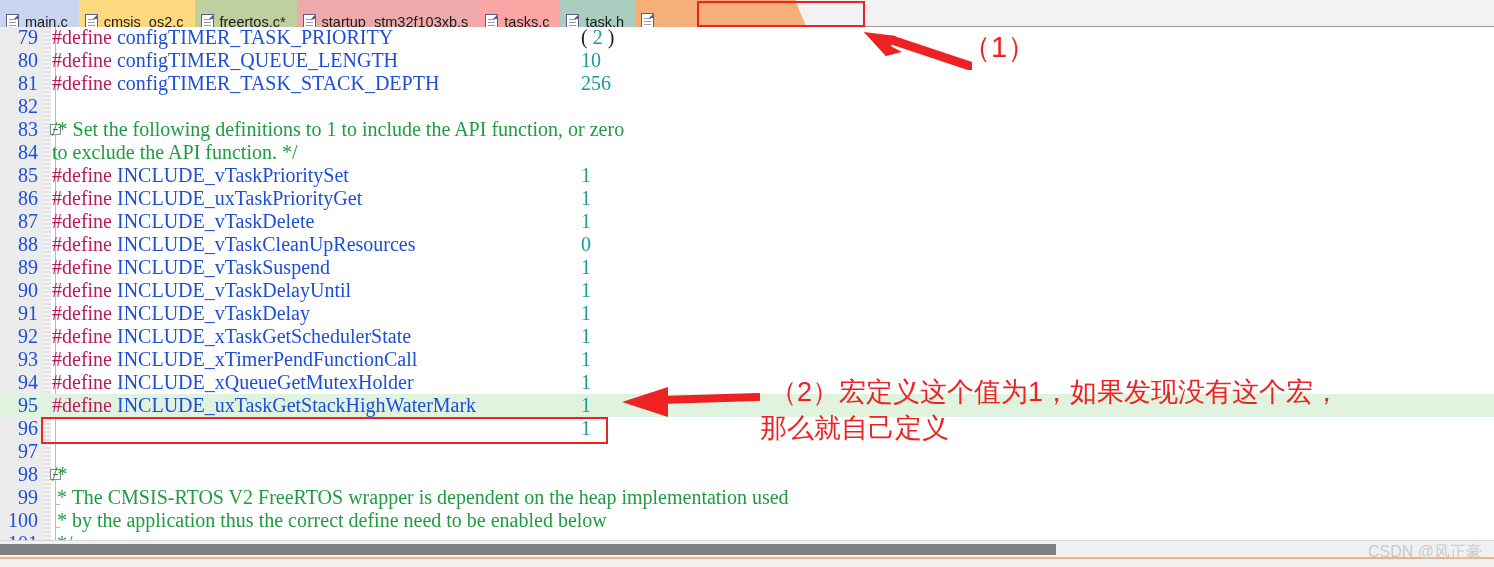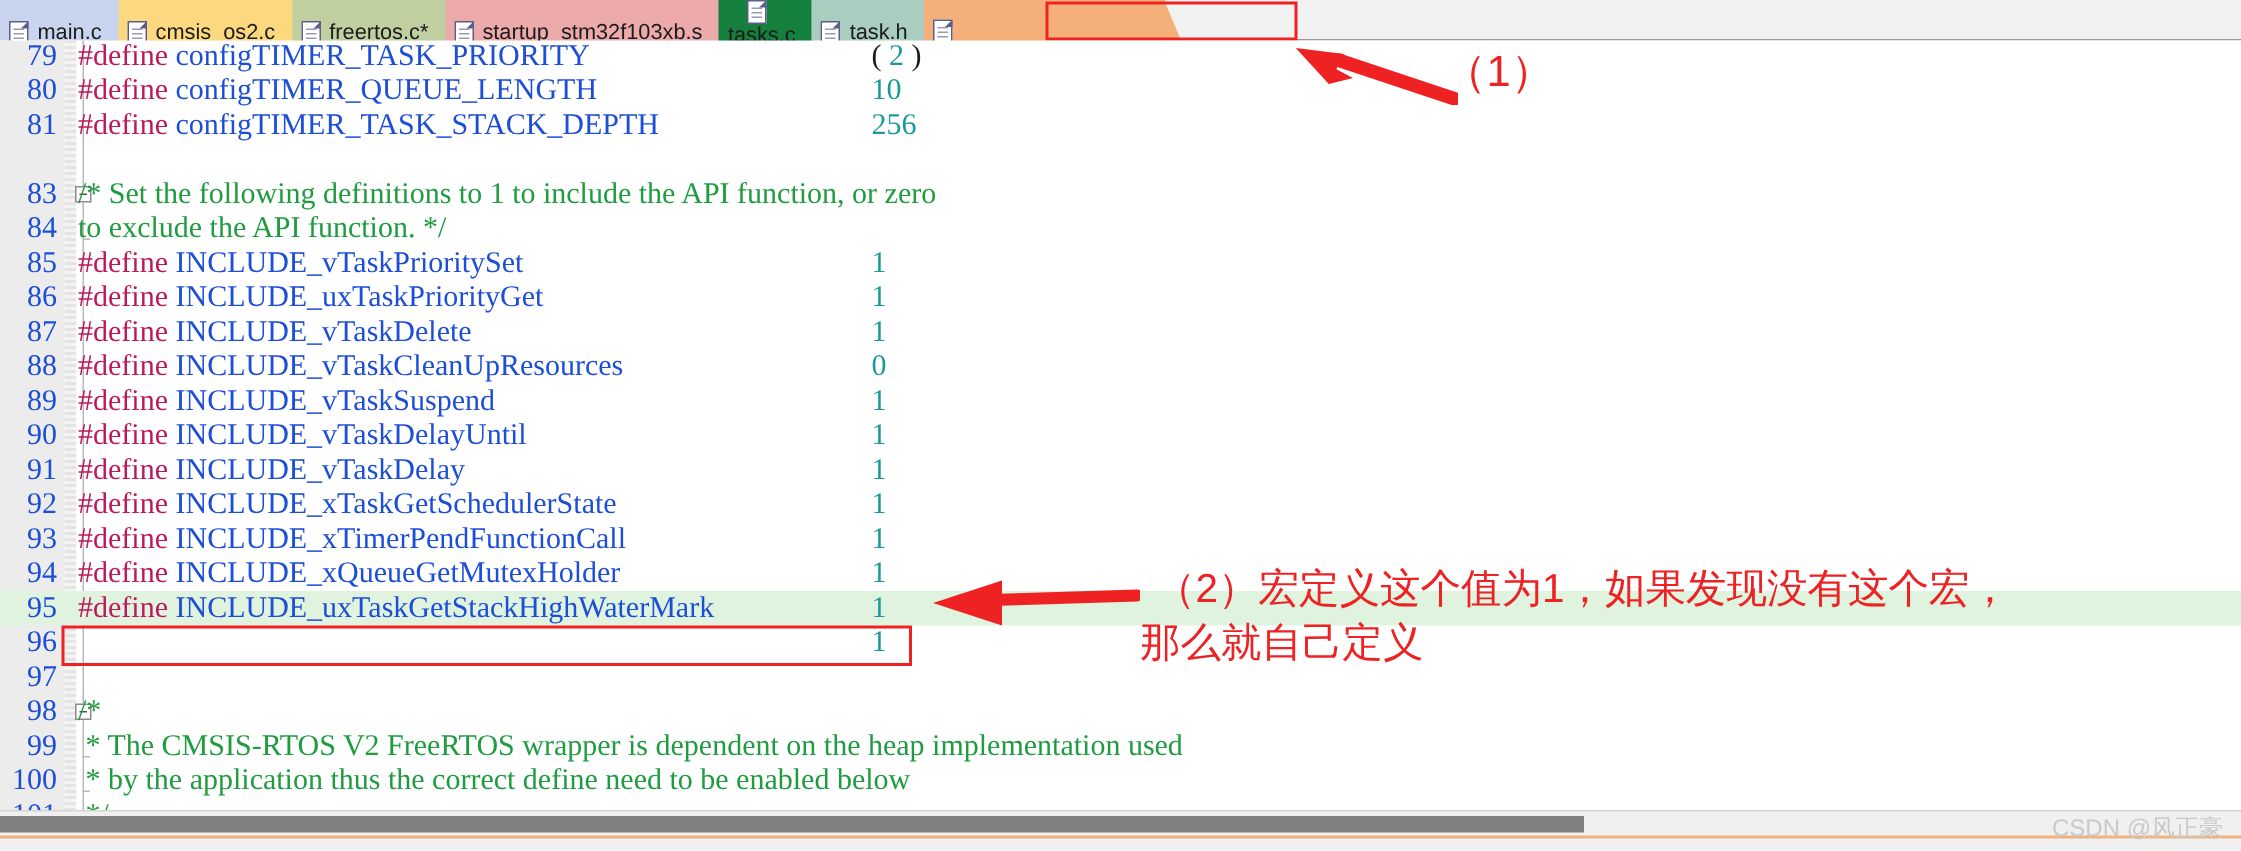--- a/index.html
+++ b/index.html
@@ -198,21 +198,21 @@
       <span class="doc-ico">
         <i></i>
       </span>
       <span class="tab-label">startup_stm32f103xb.s</span>
       <span class="slant">
         <svg width="11" height="26">
           <polygon points="0,0 11,26 0,26" fill="#edaaaa"></polygon>
         </svg>
       </span>
     </div>
-    <div class="tab" style="background: #15803d; flex-direction: column;">
+    <div class="tab" style="background: #fca5a5;">
       <span class="doc-ico">
         <i></i>
       </span>
       <span class="tab-label">tasks.c</span>
       <span class="slant">
         <svg width="11" height="26">
           <polygon points="0,0 11,26 0,26" fill="#c6b3de"></polygon>
         </svg>
       </span>
     </div>
@@ -243,20 +243,21 @@
 
 <div id="editor">
   <div id="gutter"></div>
   <div id="gutter-hatch"></div>
   <div id="fold-rail"></div>
   <div id="fold-line"></div>
   <div id="codearea">
       <div class="row" style="top: -1px;"><span class="ln">79</span><span class="code"><span class="kw">#define</span>&nbsp;<span class="id">configTIMER_TASK_PRIORITY</span></span><span class="val"><span class="punct">(</span>&nbsp;<span class="num">2</span>&nbsp;<span class="punct">)</span></span></div>
       <div class="row" style="top: 22px;"><span class="ln">80</span><span class="code"><span class="kw">#define</span>&nbsp;<span class="id">configTIMER_QUEUE_LENGTH</span></span><span class="val num">10</span></div>
       <div class="row" style="top: 45px;"><span class="ln">81</span><span class="code"><span class="kw">#define</span>&nbsp;<span class="id">configTIMER_TASK_STACK_DEPTH</span></span><span class="val num">256</span></div>
+      <div class="row" style="top: 68px;"><span class="ln">82</span><span class="code"></span></div>
       <span class="foldbox" style="top: 97px;"></span>
       <div class="row" style="top: 91px;"><span class="ln">83</span><span class="code"><span class="cmt">/* Set the following definitions to 1 to include the API function, or zero</span></span></div>
       <span class="foldtick" style="top: 132px;"></span>
       <div class="row" style="top: 114px;"><span class="ln">84</span><span class="code"><span class="cmt">to exclude the API function. */</span></span></div>
       <div class="row" style="top: 137px;"><span class="ln">85</span><span class="code"><span class="kw">#define</span>&nbsp;<span class="id">INCLUDE_vTaskPrioritySet</span></span><span class="val num">1</span></div>
       <div class="row" style="top: 160px;"><span class="ln">86</span><span class="code"><span class="kw">#define</span>&nbsp;<span class="id">INCLUDE_uxTaskPriorityGet</span></span><span class="val num">1</span></div>
       <div class="row" style="top: 183px;"><span class="ln">87</span><span class="code"><span class="kw">#define</span>&nbsp;<span class="id">INCLUDE_vTaskDelete</span></span><span class="val num">1</span></div>
       <div class="row" style="top: 206px;"><span class="ln">88</span><span class="code"><span class="kw">#define</span>&nbsp;<span class="id">INCLUDE_vTaskCleanUpResources</span></span><span class="val num">0</span></div>
       <div class="row" style="top: 229px;"><span class="ln">89</span><span class="code"><span class="kw">#define</span>&nbsp;<span class="id">INCLUDE_vTaskSuspend</span></span><span class="val num">1</span></div>
       <div class="row" style="top: 252px;"><span class="ln">90</span><span class="code"><span class="kw">#define</span>&nbsp;<span class="id">INCLUDE_vTaskDelayUntil</span></span><span class="val num">1</span></div>

